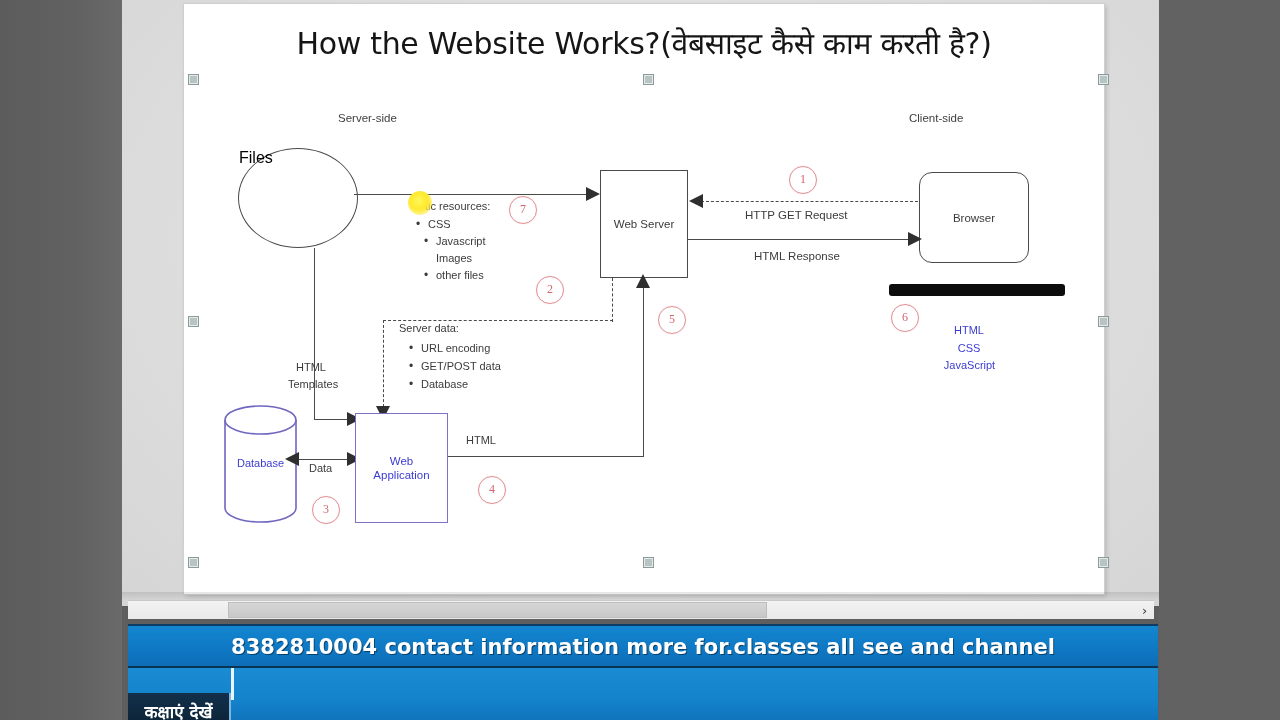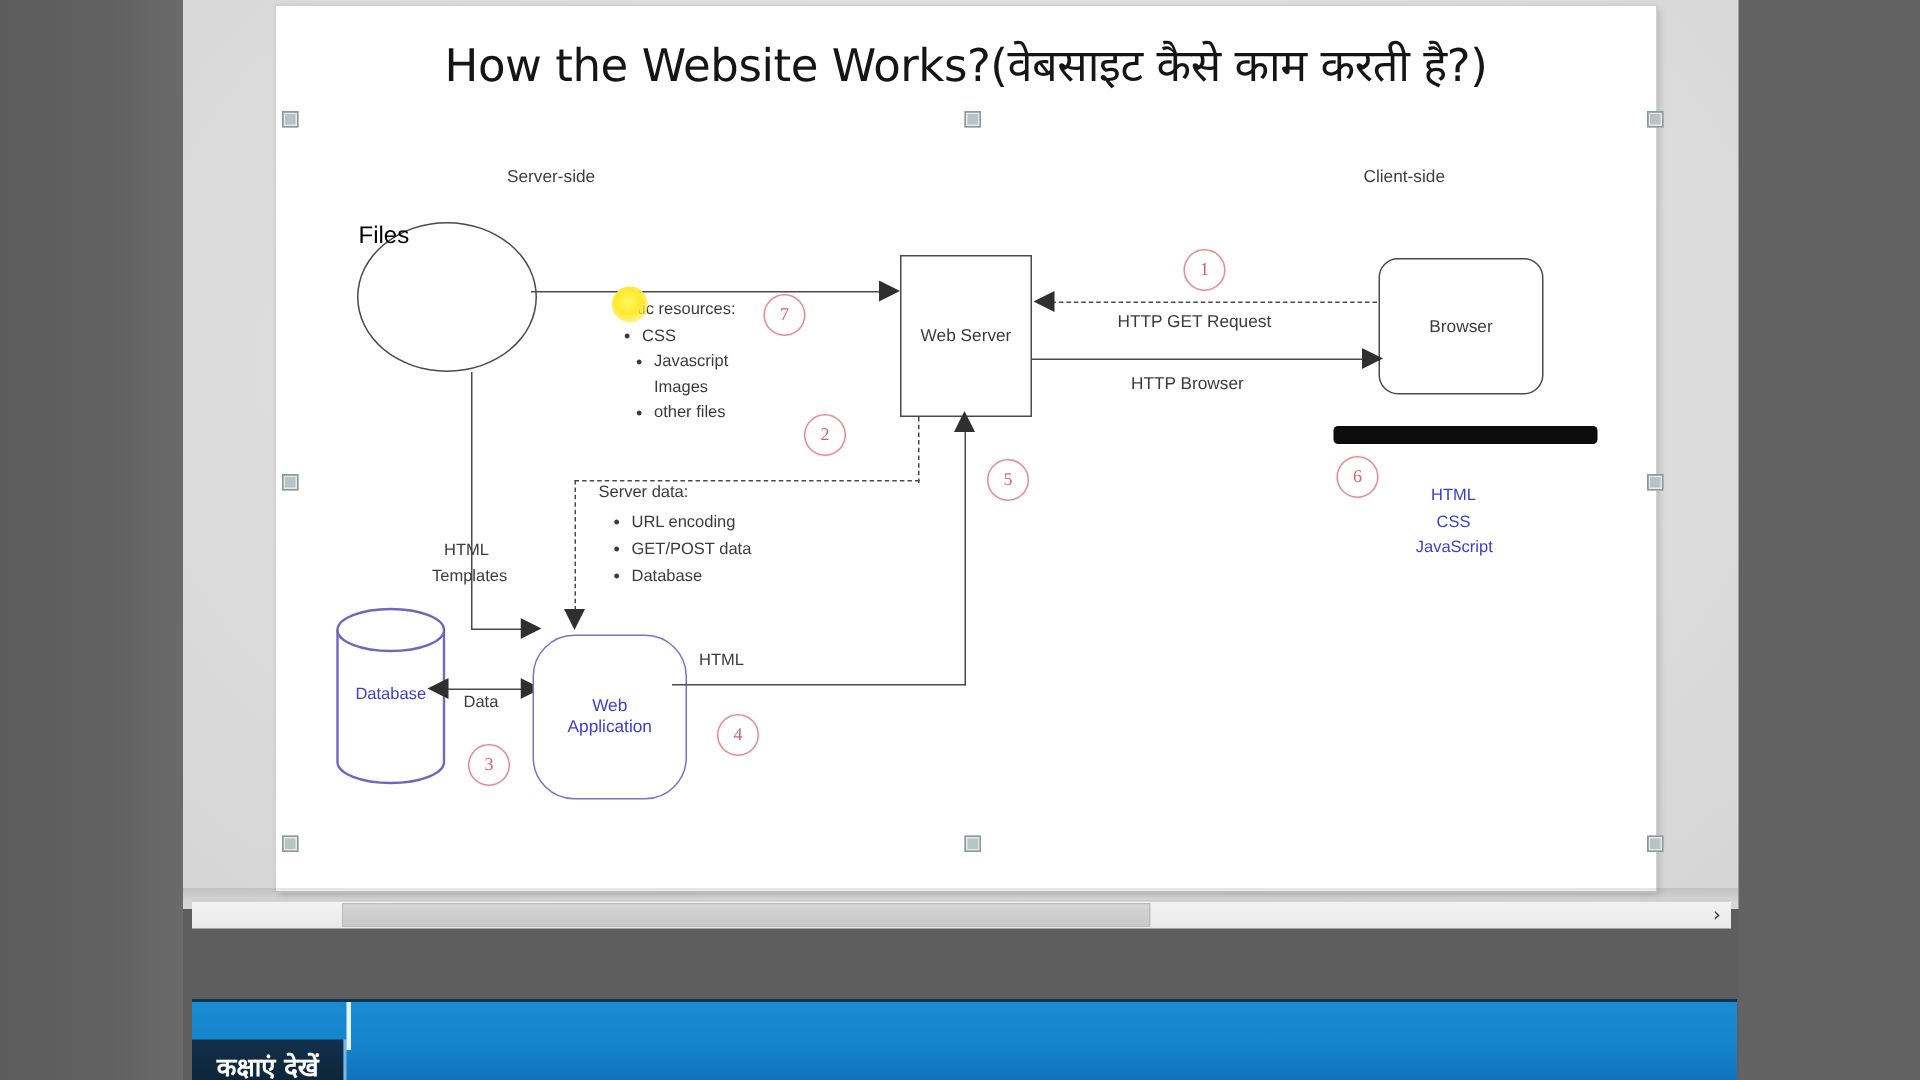--- a/index.html
+++ b/index.html
@@ -227,21 +227,21 @@
       <div class="dash-hline" style="left:512px; top:197px; width:222px;"></div>
       <svg style="position:absolute; left:504px; top:190px;" width="16" height="15">
         <polygon points="15,0 1,7 15,14" fill="#2f2f2f"></polygon>
       </svg>
       <div class="lbl" style="left:561px; top:205px; font-size:11.5px;">HTTP GET Request</div>
 
       <div class="solid-hline" style="left:504px; top:235px; width:224px;"></div>
       <svg style="position:absolute; left:724px; top:228px;" width="16" height="15">
         <polygon points="0,0 14,7 0,14" fill="#2f2f2f"></polygon>
       </svg>
-      <div class="lbl" style="left:570px; top:246px; font-size:11.5px;">HTTP Browser</div>
+      <div class="lbl" style="left:570px; top:246px; font-size:11.5px;">HTML Response</div>
 
       <div class="dash-vline" style="left:428px; top:274px; height:44px;"></div>
       <div class="dash-hline" style="left:199px; top:316px; width:230px;"></div>
       <div class="dash-vline" style="left:199px; top:316px; height:92px;"></div>
       <svg style="position:absolute; left:192px; top:402px;" width="15" height="16">
         <polygon points="0,0 7,14 14,0" fill="#2f2f2f"></polygon>
       </svg>
 
       <div class="lbl" style="left:215px; top:318px;">Server data:</div>
       <div class="bul" style="left:237px; top:338px;">URL encoding</div>
@@ -266,21 +266,21 @@
 
       <div class="solid-hline" style="left:105px; top:455px; width:65px;"></div>
       <svg style="position:absolute; left:100px; top:448px;" width="16" height="15">
         <polygon points="15,0 1,7 15,14" fill="#2f2f2f"></polygon>
       </svg>
       <svg style="position:absolute; left:163px; top:448px;" width="16" height="15">
         <polygon points="0,0 14,7 0,14" fill="#2f2f2f"></polygon>
       </svg>
       <div class="lbl" style="left:125px; top:458px;">Data</div>
 
-      <div class="box purple" style="left:171px; top:419px; width:103px; height:110px;border-radius:28px;">
+      <div class="box purple" style="left:171px; top:409px; width:93px; height:110px;">
         <div class="inner-text">
           <span>Web</span><br>
           <span>Application</span>
         </div>
       </div>
 
       <div class="solid-hline" style="left:264px; top:452px; width:196px;"></div>
       <div class="solid-vline" style="left:459px; top:280px; height:173px;"></div>
       <svg style="position:absolute; left:452px; top:270px;" width="15" height="16">
         <polygon points="0,14 7,0 14,14" fill="#2f2f2f"></polygon>
@@ -309,17 +309,20 @@
   <div class="handle" style="left:1098px; top:316px;"></div>
   <div class="handle" style="left:188px; top:557px;"></div>
   <div class="handle" style="left:643px; top:557px;"></div>
   <div class="handle" style="left:1098px; top:557px;"></div>
 
   <div class="strip-shadow"></div>
   <div class="hscroll-track"></div>
   <div class="hscroll-thumb"></div>
   <div class="scroll-arrow">›</div>
 
+  <div class="banner">
+    <div class="banner-text">8382810004 contact information more for.classes all see and channel</div>
+  </div>
   <div class="banner2"></div>
   <div class="classes-btn">कक्षाएं देखें</div>
   <div class="cursor-bar"></div>
 
 </div>
 
 </body></html>

